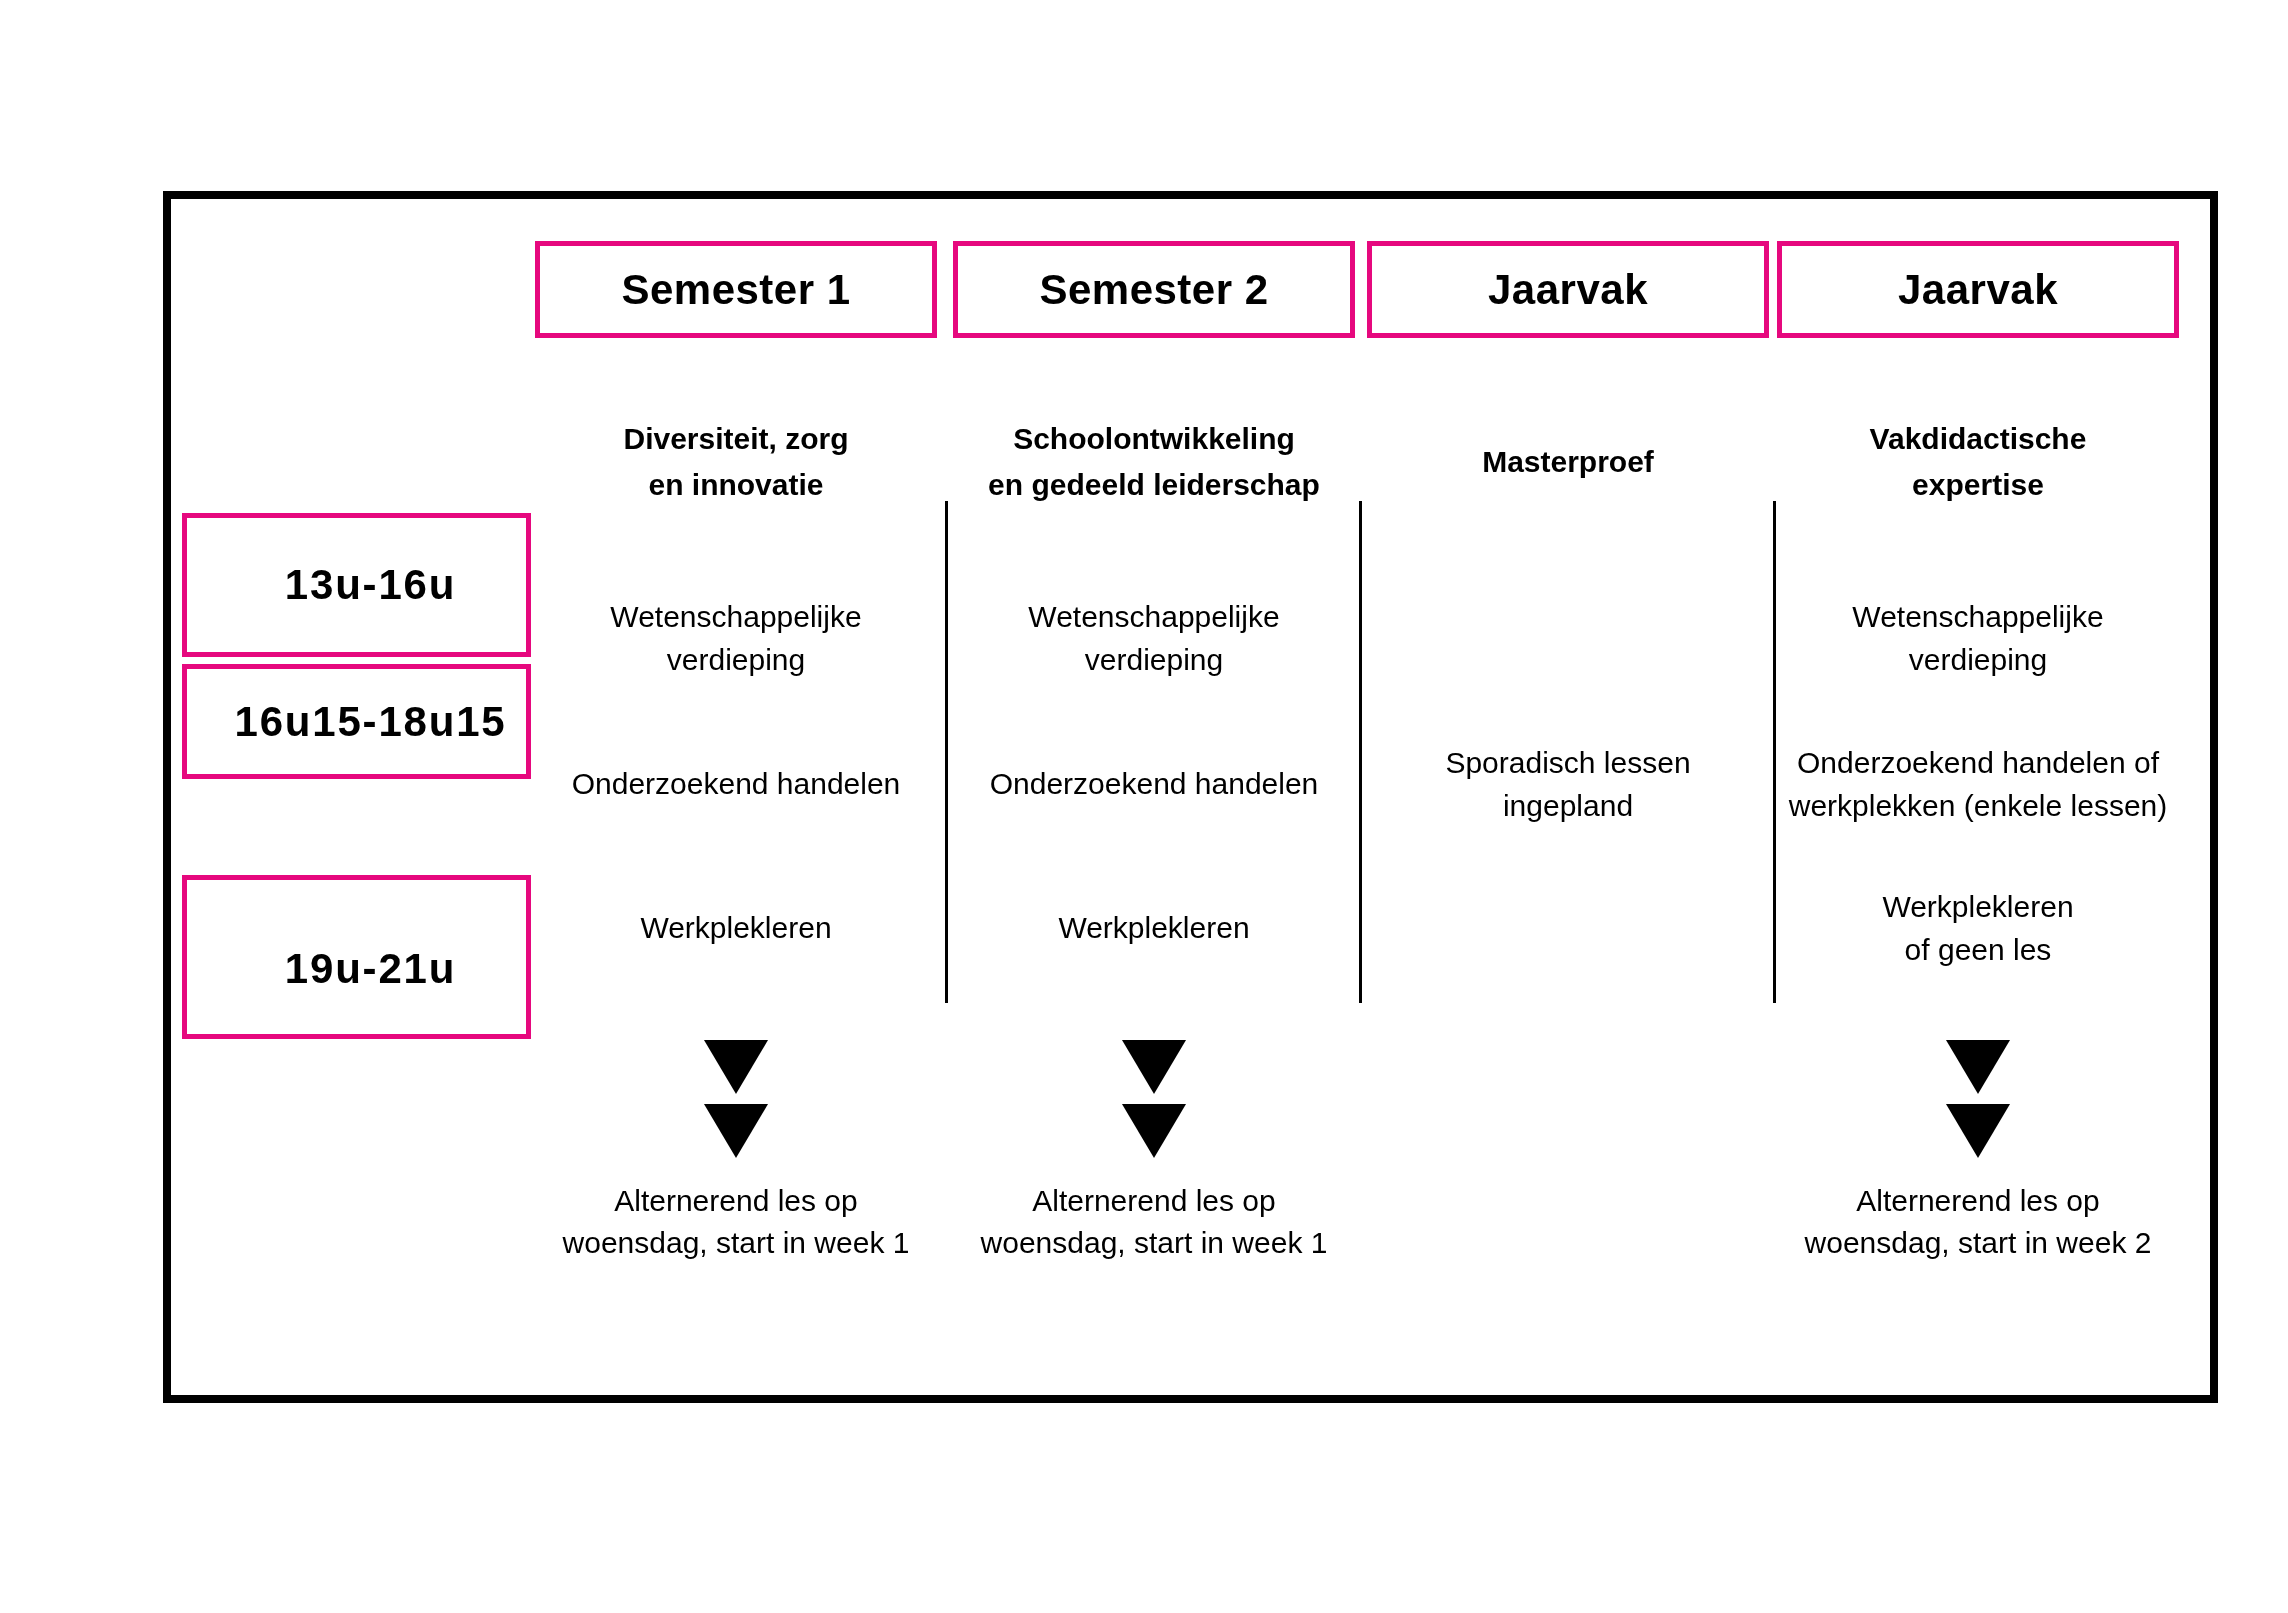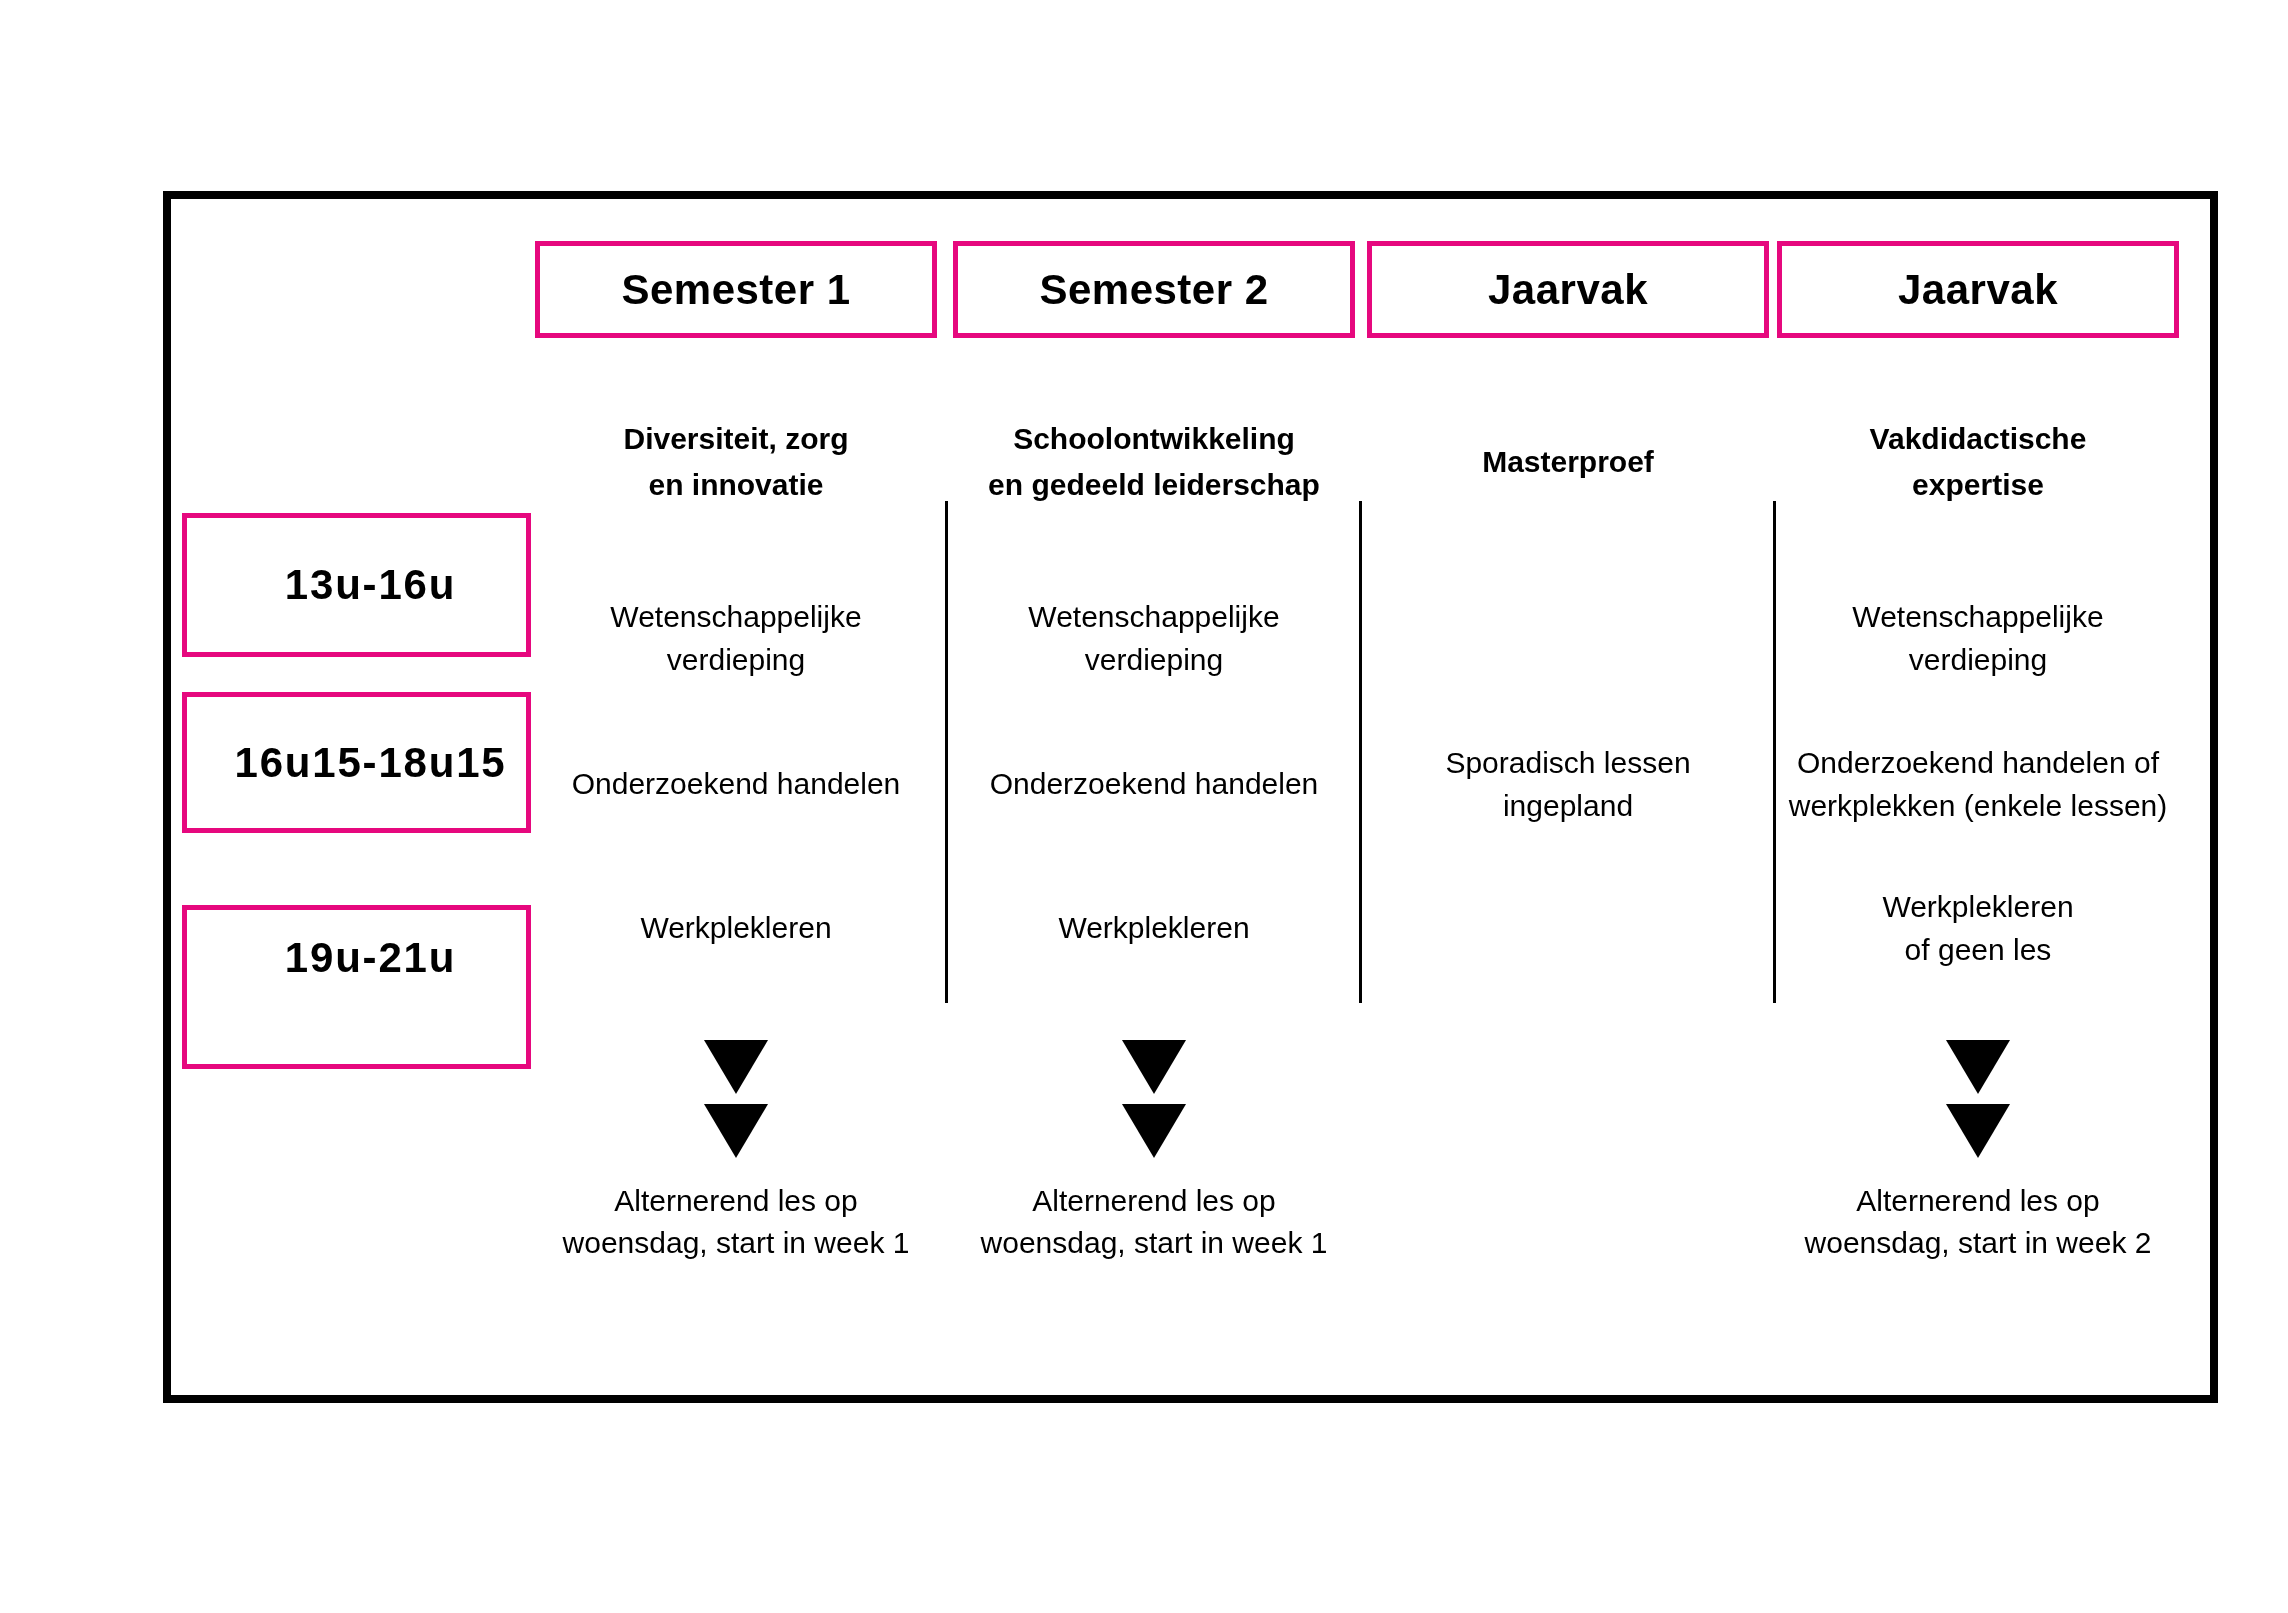--- a/index.html
+++ b/index.html
@@ -65,22 +65,22 @@
   .time-box{
     position:absolute;
     left:137px; width:349px;
     border:5.5px solid var(--accent,#E6087E);
     background:#fff;
     box-sizing:border-box;
     display:flex; justify-content:center; align-items:center;
     font-weight:bold; font-size:42px; letter-spacing:1.8px;padding-left:28px;
   }
   .t1{top:513px; height:144px}
-  .t2{top:692px; height:141px}
-  .t3{top:905px; height:164px; align-items:flex-start; padding-top:24px}
+  .t2{top:664px; height:115px}
+  .t3{top:875px; height:164px; align-items:center; padding-top:24px}
   
   .cell{
     display:flex; align-items:center; justify-content:center;
     font-size:30px; line-height:1.45;
     white-space:pre-line;
   }
   .r1{top:578px; height:120px}
   .r2{top:727px; height:114px}
   .r3{top:871px; height:114px}
   

